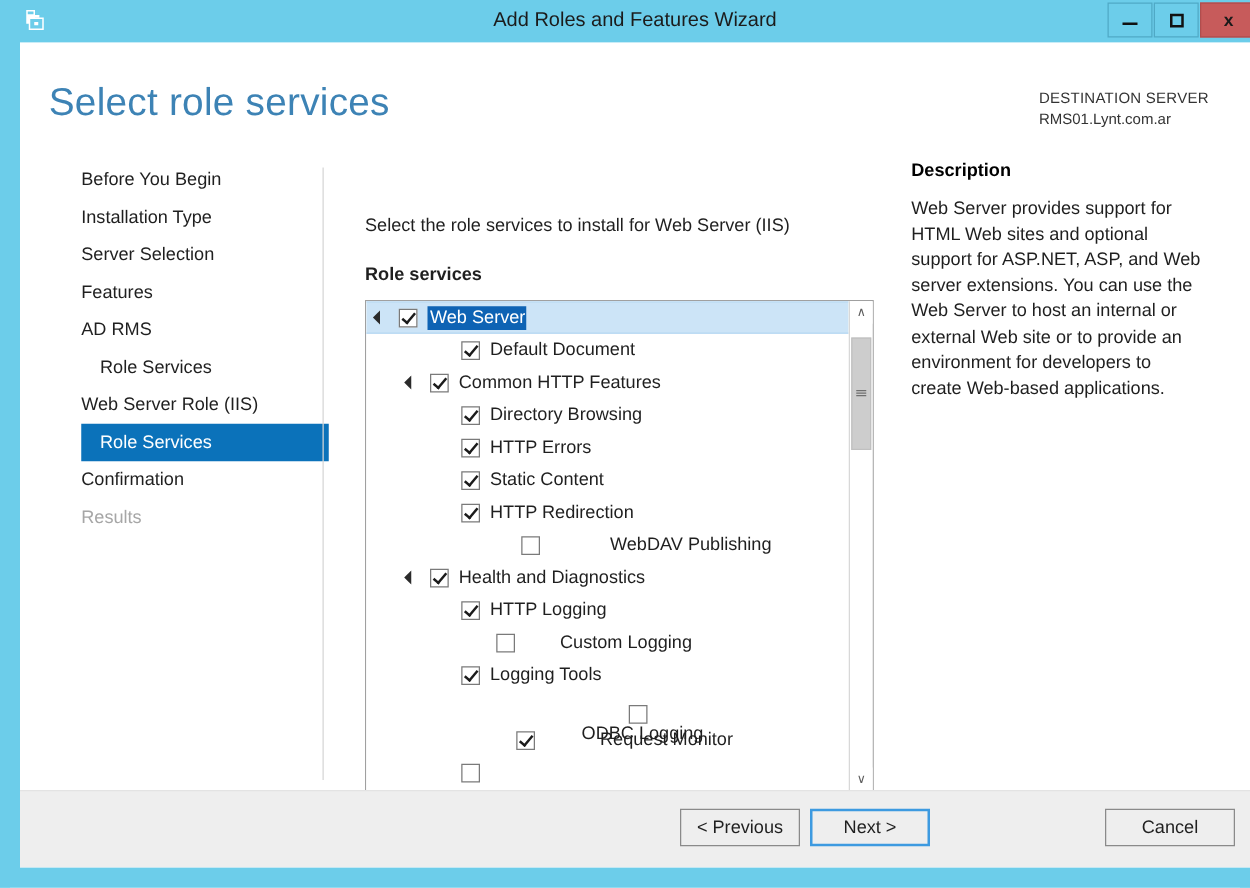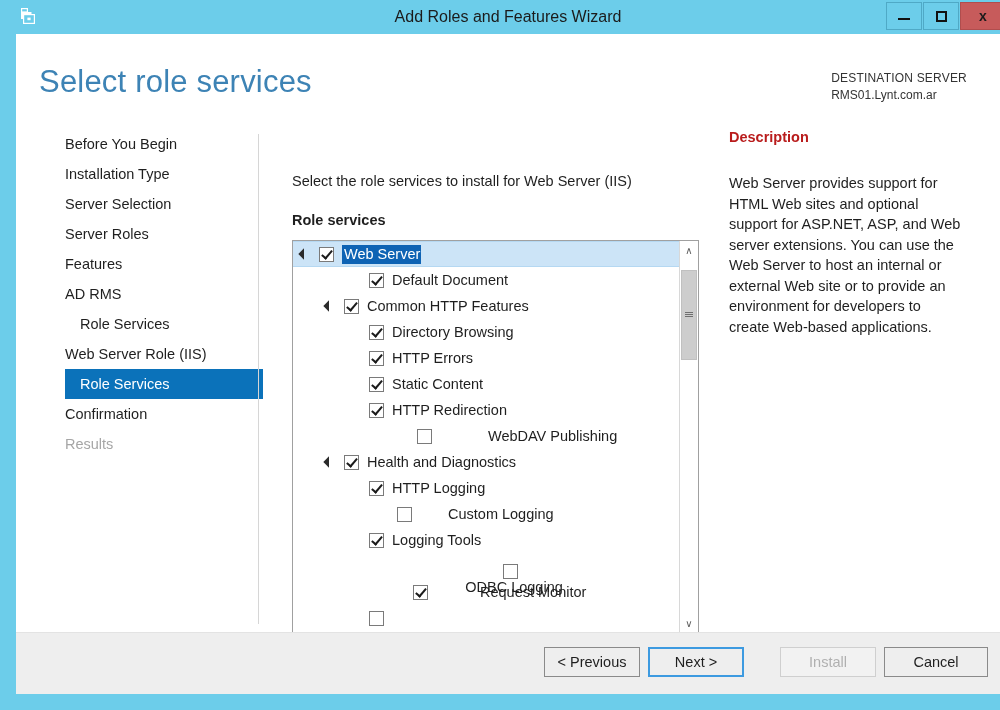--- a/index.html
+++ b/index.html
@@ -309,22 +309,22 @@
 
   
   #desc {
     position: absolute;
     left: 713px; top: 95px;
     width: 248px;
   }
   #desc-title {
     font-size: 14.5px;
     font-weight: bold;
-    color: #b91c1c;
-    margin-bottom: 28px;
+    color: #000000;
+    margin-bottom: 12px;
   }
   #desc-body {
     font-size: 14.5px;
     color: #1f1f1f;
     line-height: 20.5px;
     width: 235px;
   }
 
   
   #footer {
@@ -394,21 +394,20 @@
       <div id="dest-block">
         <span id="dest-label">DESTINATION SERVER</span>
         <span id="dest-server">RMS01.Lynt.com.ar</span>
       </div>
     </div>
 
     <div id="sidebar">
         <div class="nav-item">Before You Begin</div>
         <div class="nav-item">Installation Type</div>
         <div class="nav-item">Server Selection</div>
-        <div class="nav-item">Server Roles</div>
         <div class="nav-item">Features</div>
         <div class="nav-item">AD RMS</div>
         <div class="nav-item indent">Role Services</div>
         <div class="nav-item">Web Server Role (IIS)</div>
         <div class="nav-item indent selected">Role Services</div>
         <div class="nav-item">Confirmation</div>
         <div class="nav-item disabled">Results</div>
       </div>
     <div id="sidebar-divider"></div>
 
@@ -523,18 +522,17 @@
     </div>
 
     <div id="desc">
       <div id="desc-title">Description</div>
       <div id="desc-body">Web Server provides support for HTML Web sites and optional support for ASP.NET, ASP, and Web server extensions. You can use the Web Server to host an internal or external Web site or to provide an environment for developers to create Web-based applications.</div>
     </div>
 
     <div id="footer">
       <div class="btn" id="btn-previous">&lt; Previous</div>
       <div class="btn" id="btn-next">Next &gt;</div>
-      <div class="btn" id="btn-install">Install</div>
       <div class="btn" id="btn-cancel">Cancel</div>
     </div>
 
   </div>
 </div>
 
 </body></html>

